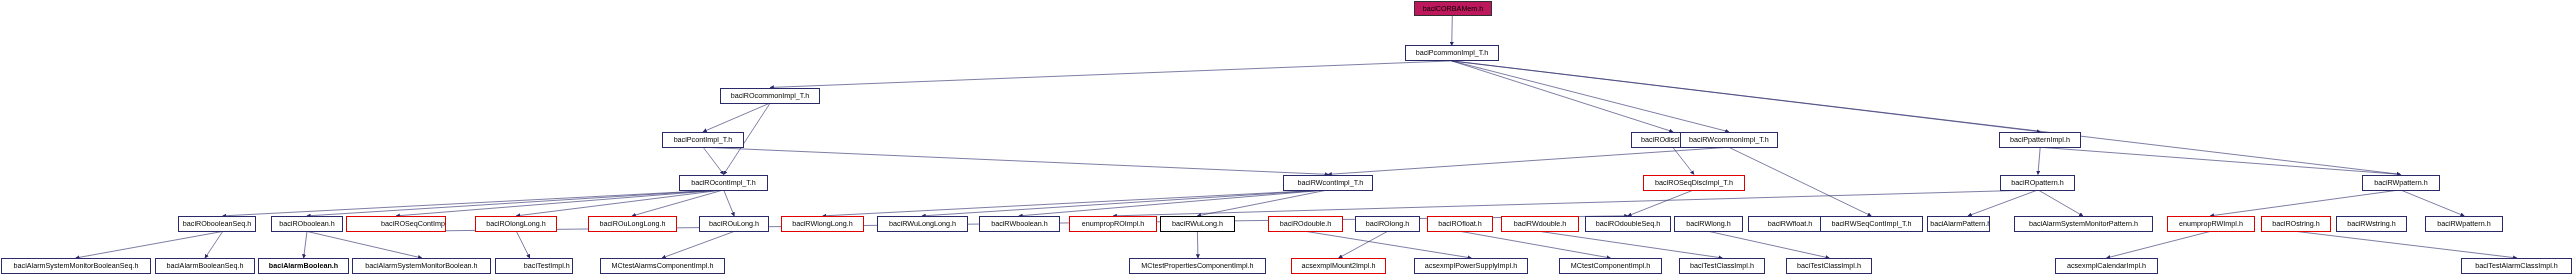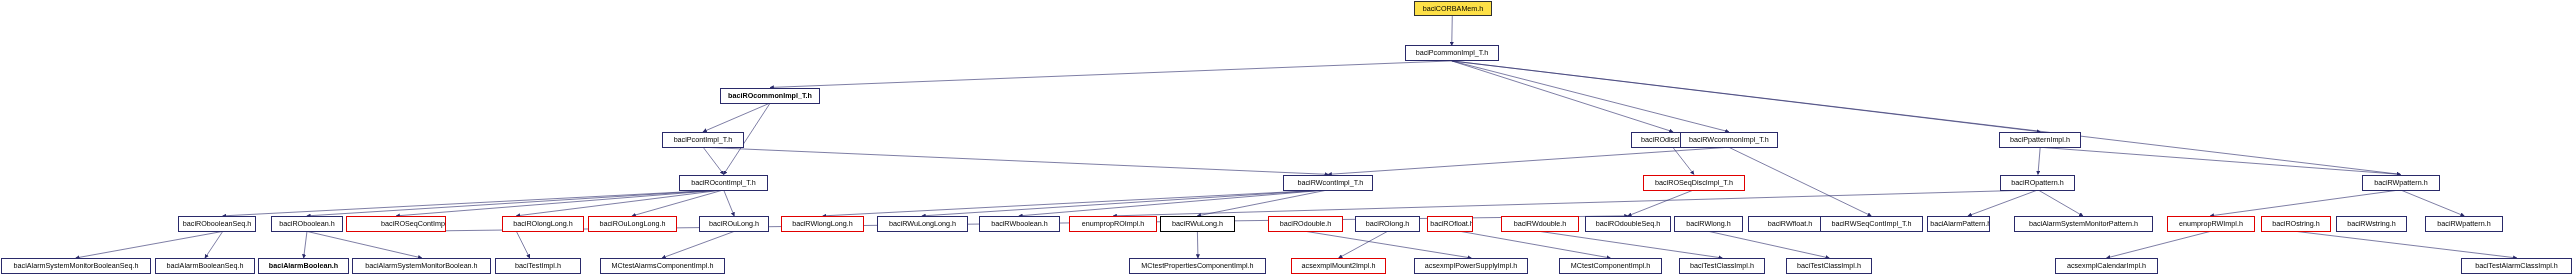--- a/index.html
+++ b/index.html
@@ -34,21 +34,21 @@
     background: #ffffff;
     color: #000000;
     font-size: 7.2px;
     text-align: center;
     white-space: nowrap;
     overflow: hidden;
     padding: 0 2.2px;
     font-family: "Liberation Sans", sans-serif;
   }
   .node.root {
-    background: #fde047;
+    background: #be185d;
     border: 0.6px solid #303030;
   }
   .node.red {
     border: 0.6px solid #e00000;
   }
   .node.dark {
     border: 1.1px solid #000000;
   }
 </style>
 </head>
@@ -104,60 +104,60 @@
       <path d="M2504,418 L2416,466" stroke="#2a2a6a" stroke-width="1.1" fill="none" marker-end="url(#ah)"></path>
       <path d="M2636,418 L2906,466" stroke="#2a2a6a" stroke-width="1.1" fill="none" marker-end="url(#ah)"></path>
       <path d="M2779,418 L3108,466" stroke="#2a2a6a" stroke-width="1.1" fill="none" marker-end="url(#ah)"></path>
       <path d="M3084,418 L3301,466" stroke="#2a2a6a" stroke-width="1.1" fill="none" marker-end="url(#ah)"></path>
       <path d="M3989,418 L3802,466" stroke="#2a2a6a" stroke-width="1.1" fill="none" marker-end="url(#ah)"></path>
       <path d="M4144,418 L4542,466" stroke="#2a2a6a" stroke-width="1.1" fill="none" marker-end="url(#ah)"></path>
     </svg>
   <div id="nodes">
       <div class="node root" style="left: 1414px; top: 0.6px; width: 78px;">baciCORBAMem.h</div>
       <div class="node" style="left: 1405px; top: 45px; width: 94px;">baciPcommonImpl_T.h</div>
-      <div class="node" style="left: 720px; top: 88px; width: 100px; font-weight: bold;">baciROcommonImpl_T.h</div>
+      <div class="node" style="left: 720px; top: 88px; width: 100px;">baciROcommonImpl_T.h</div>
       <div class="node" style="left: 662px; top: 132px; width: 82px;">baciPcontImpl_T.h</div>
       <div class="node" style="left: 679px; top: 175px; width: 89px;">baciROcontImpl_T.h</div>
       <div class="node" style="left: 1283px; top: 175px; width: 90px; padding-left: 7px;">baciRWcontImpl_T.h</div>
       <div class="node" style="left: 1631px; top: 132px; width: 84px;">baciROdiscImpl_T.h</div>
       <div class="node" style="left: 1680px; top: 132px; width: 98px;">baciRWcommonImpl_T.h</div>
       <div class="node" style="left: 1999px; top: 132px; width: 82px;">baciPpatternImpl.h</div>
       <div class="node red" style="left: 1643px; top: 175px; width: 102px;">baciROSeqDiscImpl_T.h</div>
       <div class="node" style="left: 2000px; top: 175px; width: 75px;">baciROpattern.h</div>
       <div class="node" style="left: 2362px; top: 175px; width: 78px;">baciRWpattern.h</div>
       <div class="node" style="left: 178px; top: 216px; width: 78px;">baciRObooleanSeq.h</div>
       <div class="node" style="left: 271px; top: 216px; width: 72px;">baciROboolean.h</div>
       <div class="node red" style="left: 346px; top: 216px; width: 100px; padding-left: 34px;">baciROSeqContImpl_T.h</div>
-      <div class="node red" style="left: 502px; top: 216px; width: 82px;">baciROlongLong.h</div>
+      <div class="node red" style="left: 475px; top: 216px; width: 82px;">baciROlongLong.h</div>
       <div class="node red" style="left: 588px; top: 216px; width: 89px;">baciROuLongLong.h</div>
       <div class="node" style="left: 699px; top: 216px; width: 70px;">baciROuLong.h</div>
       <div class="node red" style="left: 781px; top: 216px; width: 83px;">baciRWlongLong.h</div>
       <div class="node" style="left: 877px; top: 216px; width: 91px;">baciRWuLongLong.h</div>
       <div class="node" style="left: 979px; top: 216px; width: 81px;">baciRWboolean.h</div>
       <div class="node red" style="left: 1069px; top: 216px; width: 88px;">enumpropROImpl.h</div>
       <div class="node dark" style="left: 1160px; top: 216px; width: 75px;">baciRWuLong.h</div>
       <div class="node red" style="left: 1268px; top: 216px; width: 75px;">baciROdouble.h</div>
       <div class="node" style="left: 1355px; top: 216px; width: 65px;">baciROlong.h</div>
-      <div class="node red" style="left: 1427px; top: 216px; width: 46px;">baciROfloat.h</div>
+      <div class="node red" style="left: 1427px; top: 216px; width: 66px;">baciROfloat.h</div>
       <div class="node red" style="left: 1501px; top: 216px; width: 78px;">baciRWdouble.h</div>
       <div class="node" style="left: 1585px; top: 216px; width: 86px;">baciROdoubleSeq.h</div>
       <div class="node" style="left: 1674px; top: 216px; width: 69px;">baciRWlong.h</div>
       <div class="node" style="left: 1748px; top: 216px; width: 84px;">baciRWfloat.h</div>
       <div class="node" style="left: 1820px; top: 216px; width: 103px;">baciRWSeqContImpl_T.h</div>
       <div class="node" style="left: 1927px; top: 216px; width: 63px;">baciAlarmPattern.h</div>
       <div class="node" style="left: 2014px; top: 216px; width: 139px;">baciAlarmSystemMonitorPattern.h</div>
       <div class="node red" style="left: 2167px; top: 216px; width: 88px;">enumpropRWImpl.h</div>
       <div class="node red" style="left: 2261px; top: 216px; width: 70px;">baciROstring.h</div>
       <div class="node" style="left: 2336px; top: 216px; width: 71px;">baciRWstring.h</div>
       <div class="node" style="left: 2425px; top: 216px; width: 78px;">baciRWpattern.h</div>
       <div class="node" style="left: 1.1px; top: 258px; width: 150px;">baciAlarmSystemMonitorBooleanSeq.h</div>
       <div class="node" style="left: 155px; top: 258px; width: 100px;">baciAlarmBooleanSeq.h</div>
       <div class="node" style="left: 258px; top: 258px; width: 91px; font-weight: bold;">baciAlarmBoolean.h</div>
       <div class="node" style="left: 352px; top: 258px; width: 139px;">baciAlarmSystemMonitorBoolean.h</div>
-      <div class="node" style="left: 495px; top: 258px; width: 86px;">baciTestImpl.h</div>
+      <div class="node" style="left: 495px; top: 258px; width: 78px; text-align: right;">baciTestImpl.h</div>
       <div class="node" style="left: 600px; top: 258px; width: 125px;">MCtestAlarmsComponentImpl.h</div>
       <div class="node" style="left: 1129px; top: 258px; width: 137px;">MCtestPropertiesComponentImpl.h</div>
       <div class="node" style="left: 1414px; top: 258px; width: 114px;">acsexmplPowerSupplyImpl.h</div>
       <div class="node red" style="left: 1291px; top: 258px; width: 95px;">acsexmplMount2Impl.h</div>
       <div class="node" style="left: 1559px; top: 258px; width: 103px;">MCtestComponentImpl.h</div>
       <div class="node" style="left: 1679px; top: 258px; width: 86px;">baciTestClassImpl.h</div>
       <div class="node" style="left: 1786px; top: 258px; width: 86px;">baciTestClassImpl.h</div>
       <div class="node" style="left: 2055px; top: 258px; width: 103px;">acsexmplCalendarImpl.h</div>
       <div class="node" style="left: 2461px; top: 258px; width: 111px;">baciTestAlarmClassImpl.h</div>
     </div>

